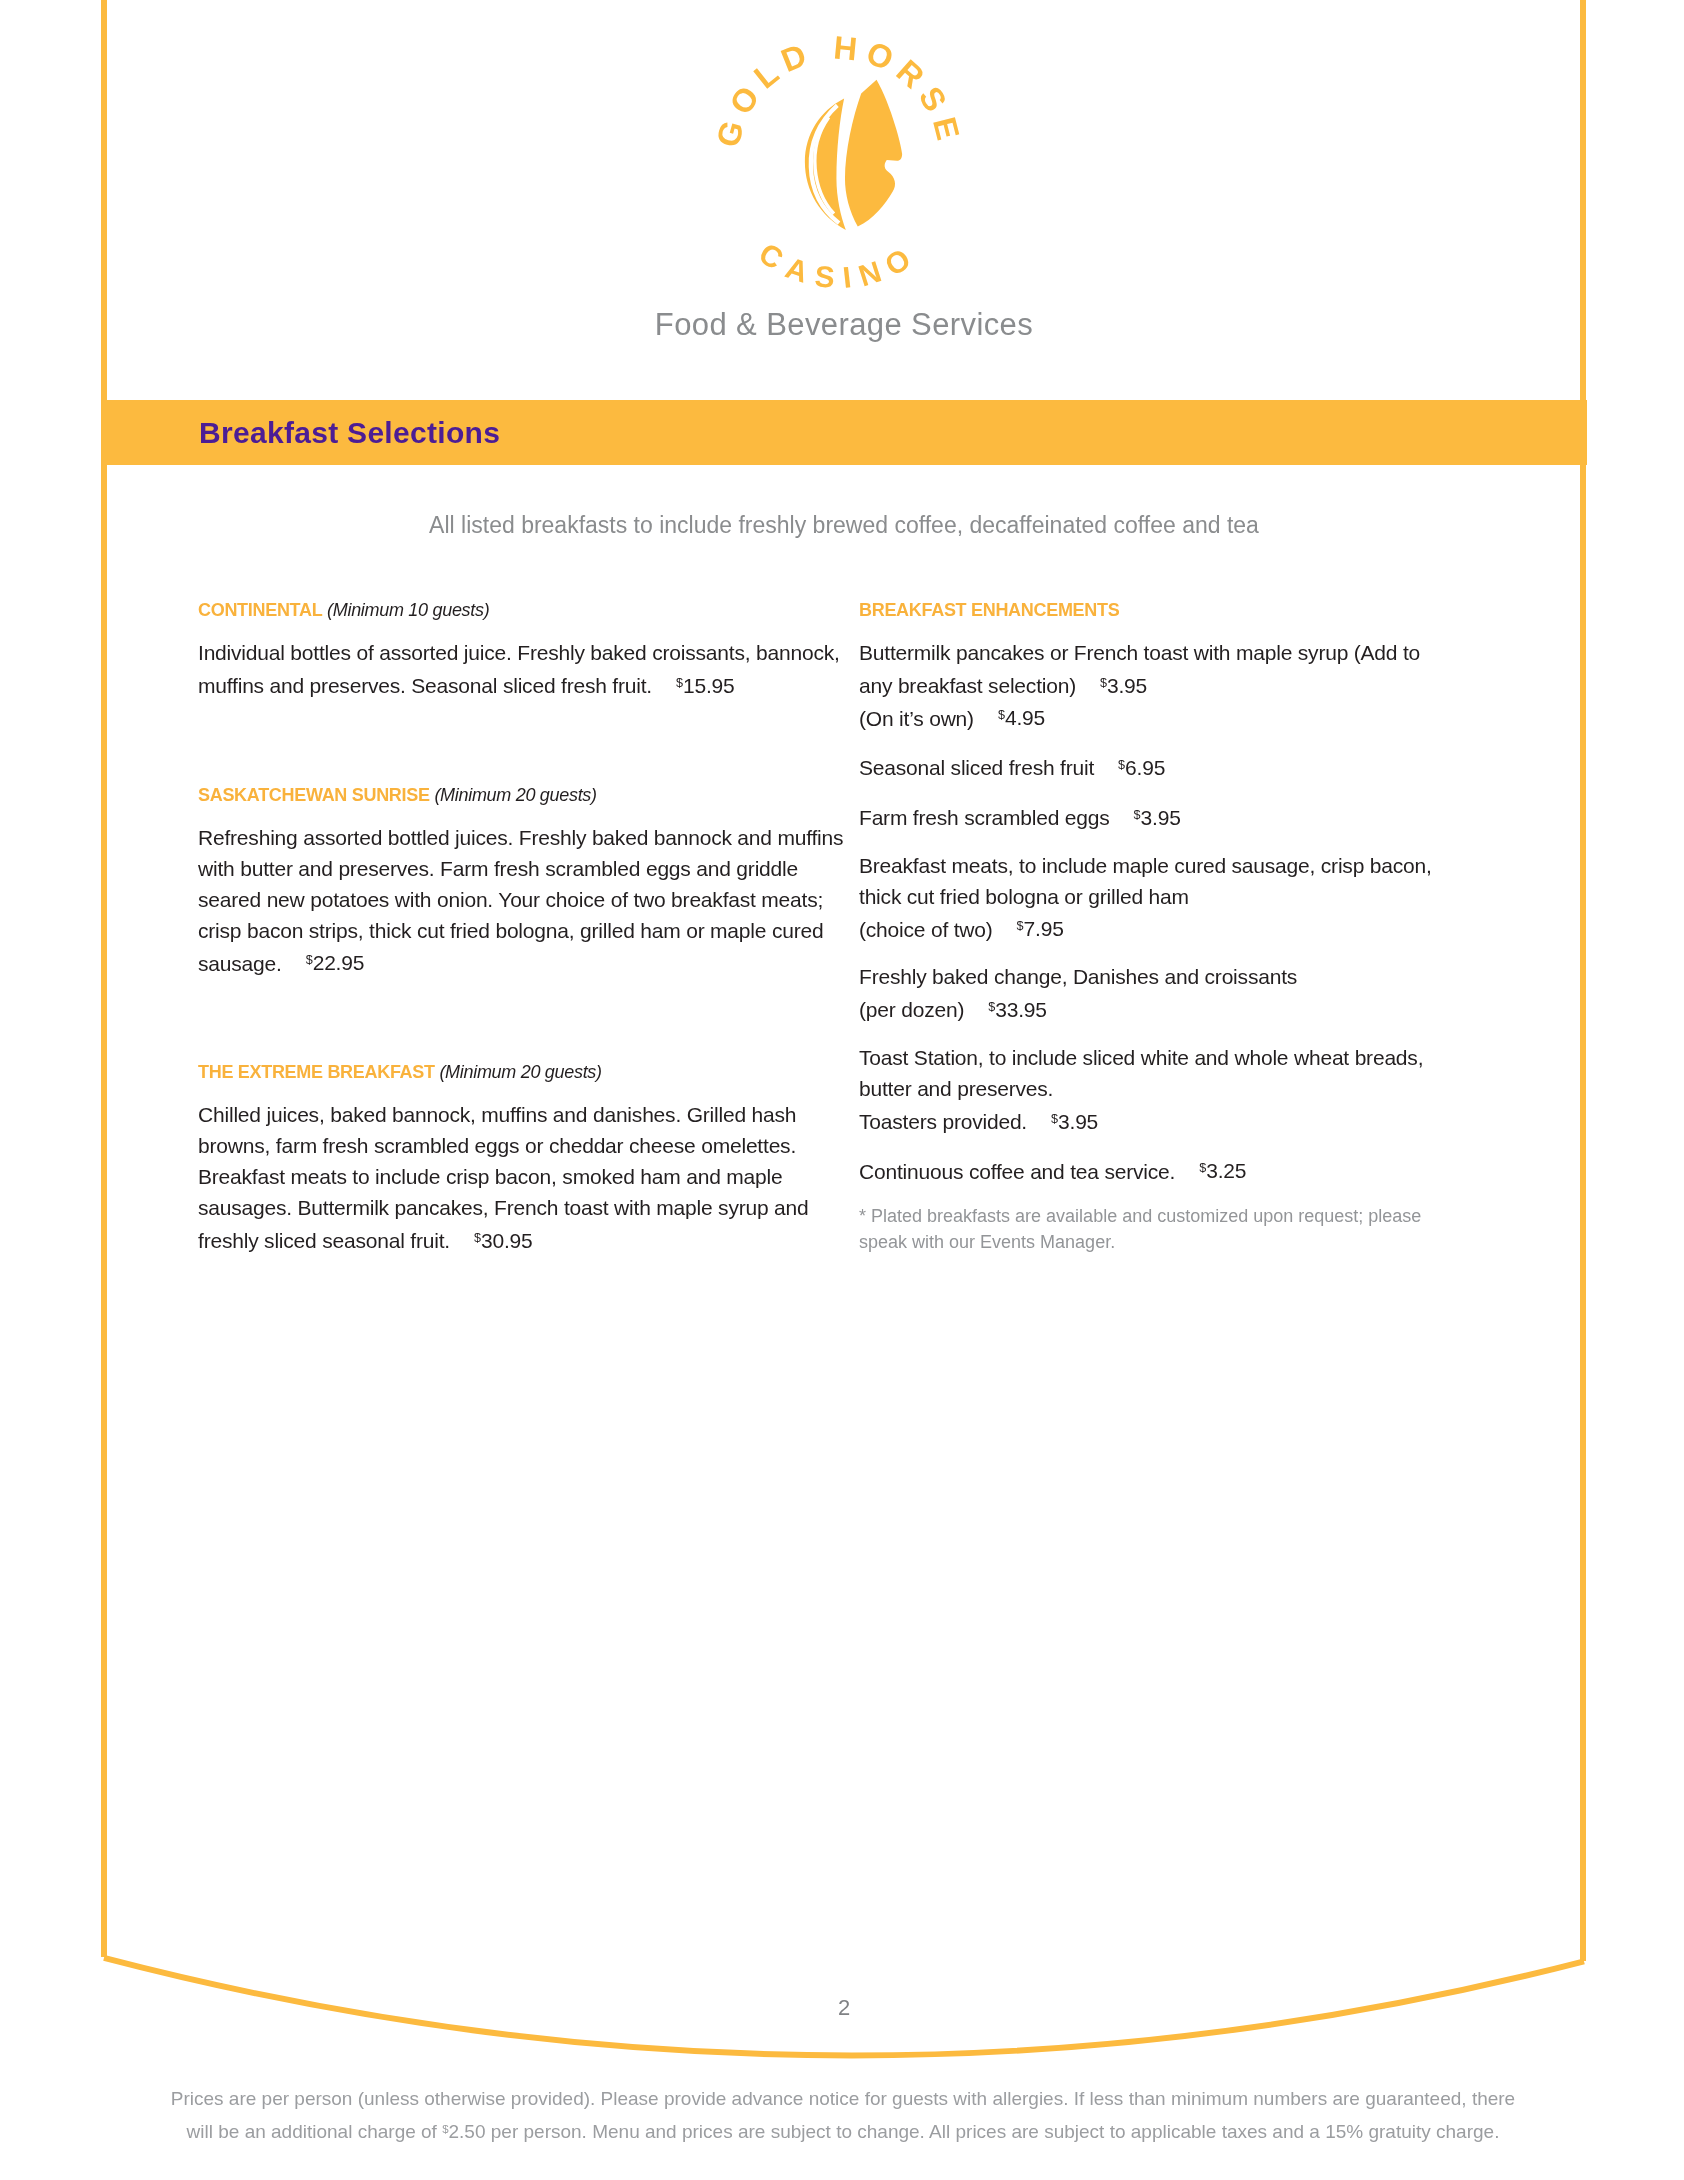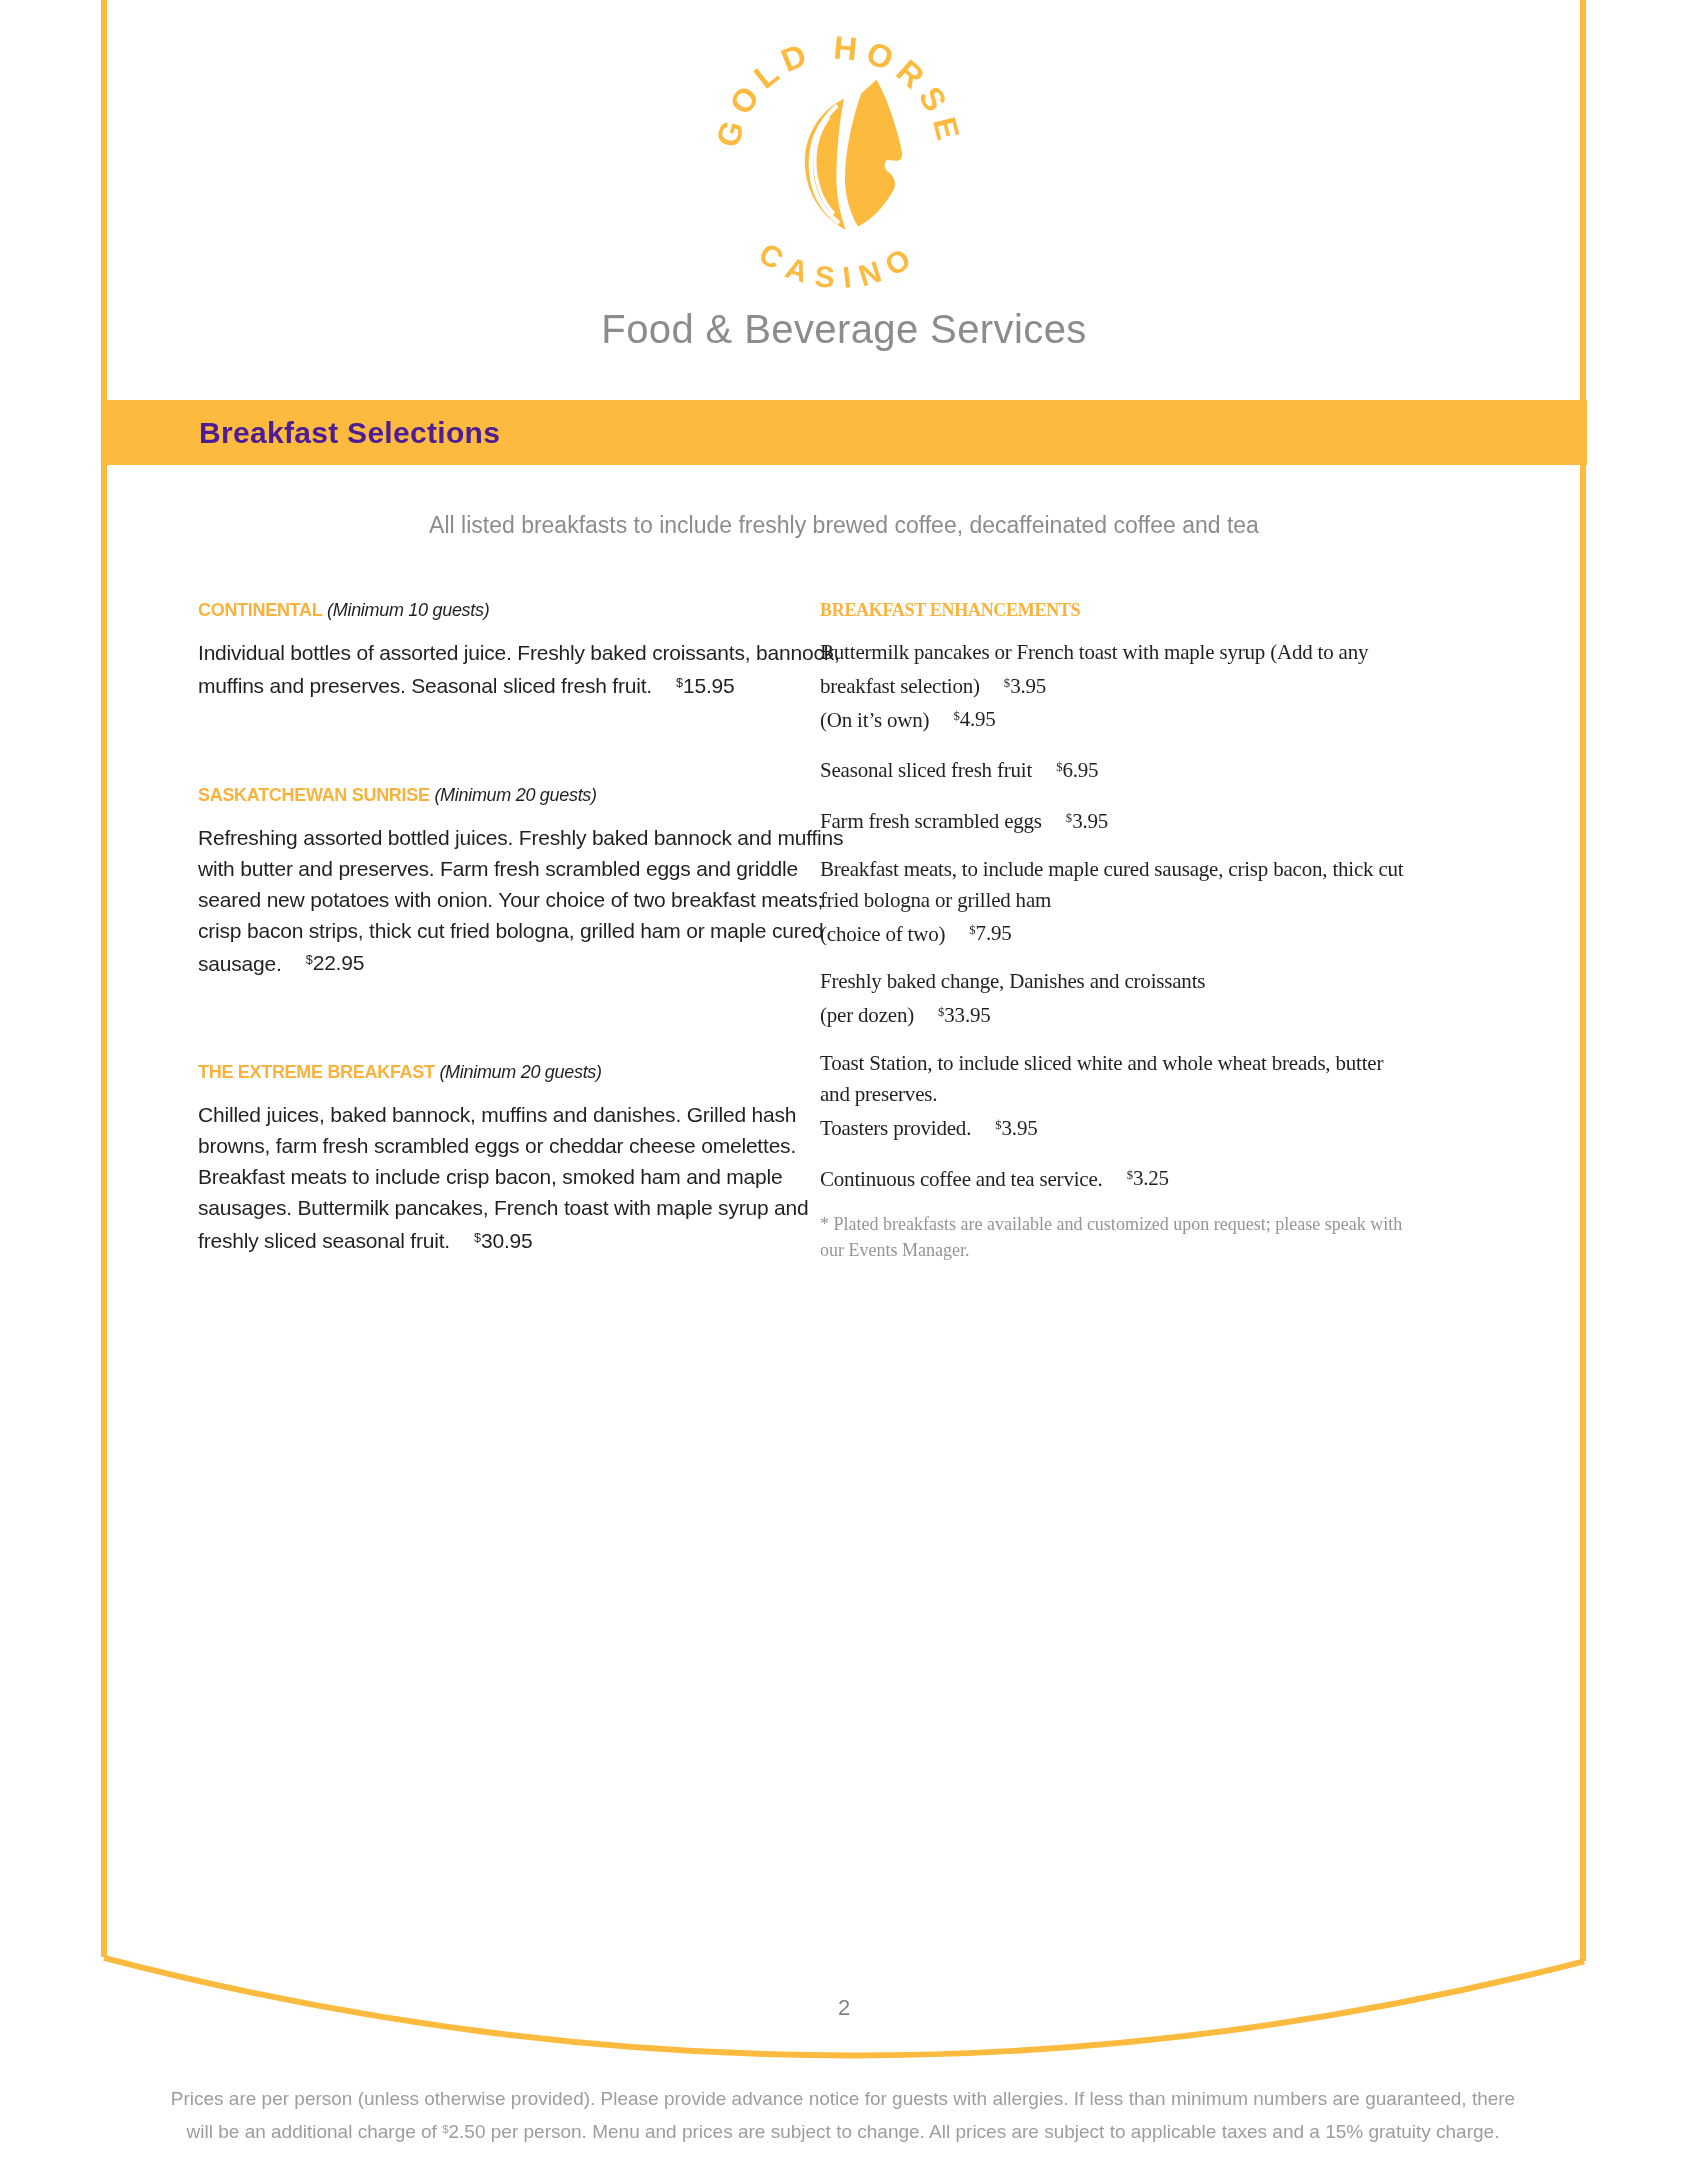--- a/index.html
+++ b/index.html
@@ -10,40 +10,40 @@
   
   .frame-line{position:absolute;width:6px;background:#fcba3f;top:0;}
   .frame-left{left:101px;height:1957px;}
   .frame-right{left:1580px;height:1961px;}
   .swoosh{position:absolute;left:101px;top:1951px;}
   
   .logo-svg{position:absolute;left:694px;top:15.3px;}
   .arc-text{fill:#fcba3f;font-weight:bold;font-family:"Liberation Sans",sans-serif;}
   .brand-subtitle{
     position:absolute;left:101px;top:307px;width:1486px;text-align:center;
-    font-size:40px;color:#8a8c8e;letter-spacing:0.4px;
+    font-size:31px;color:#8a8c8e;letter-spacing:0.4px;
   }
   
   .banner{
     position:absolute;left:101px;top:400px;width:1486px;height:65px;
     background:#fcba3f;
   }
   .banner-title{
     color:#4c1d95;font-size:30px;font-weight:bold;line-height:65px;
     padding-left:98px;letter-spacing:0.3px;
   }
   
   .intro{
     position:absolute;left:101px;top:512px;width:1486px;text-align:center;
     font-size:23px;color:#8a8c8e;
   }
   
   .col{position:absolute;top:596px;font-size:21px;line-height:31px;letter-spacing:-0.2px;}
   .col-left{left:198px;width:664px;}
-  .col-right{left:820px;width:596px;font-family:Liberation Serif, serif;}
+  .col-right{left:859px;width:596px;}
   .sec{margin:0;}
   .sec + .sec{margin-top:80px;}
   .sec-head{font-size:18px;line-height:29px;letter-spacing:-0.3px;}
   .sec-title{color:#f9b23c;font-weight:bold;}
   .sec-min{color:#231f20;font-style:italic;}
   .sec-body{margin-top:12px;}
   .price{white-space:nowrap;margin-left:24px;}
   .price sup{font-size:60%;vertical-align:0.45em;letter-spacing:0;}
   .enh-items{margin-top:12px;}
   .enh-item + .enh-item{margin-top:17px;}

